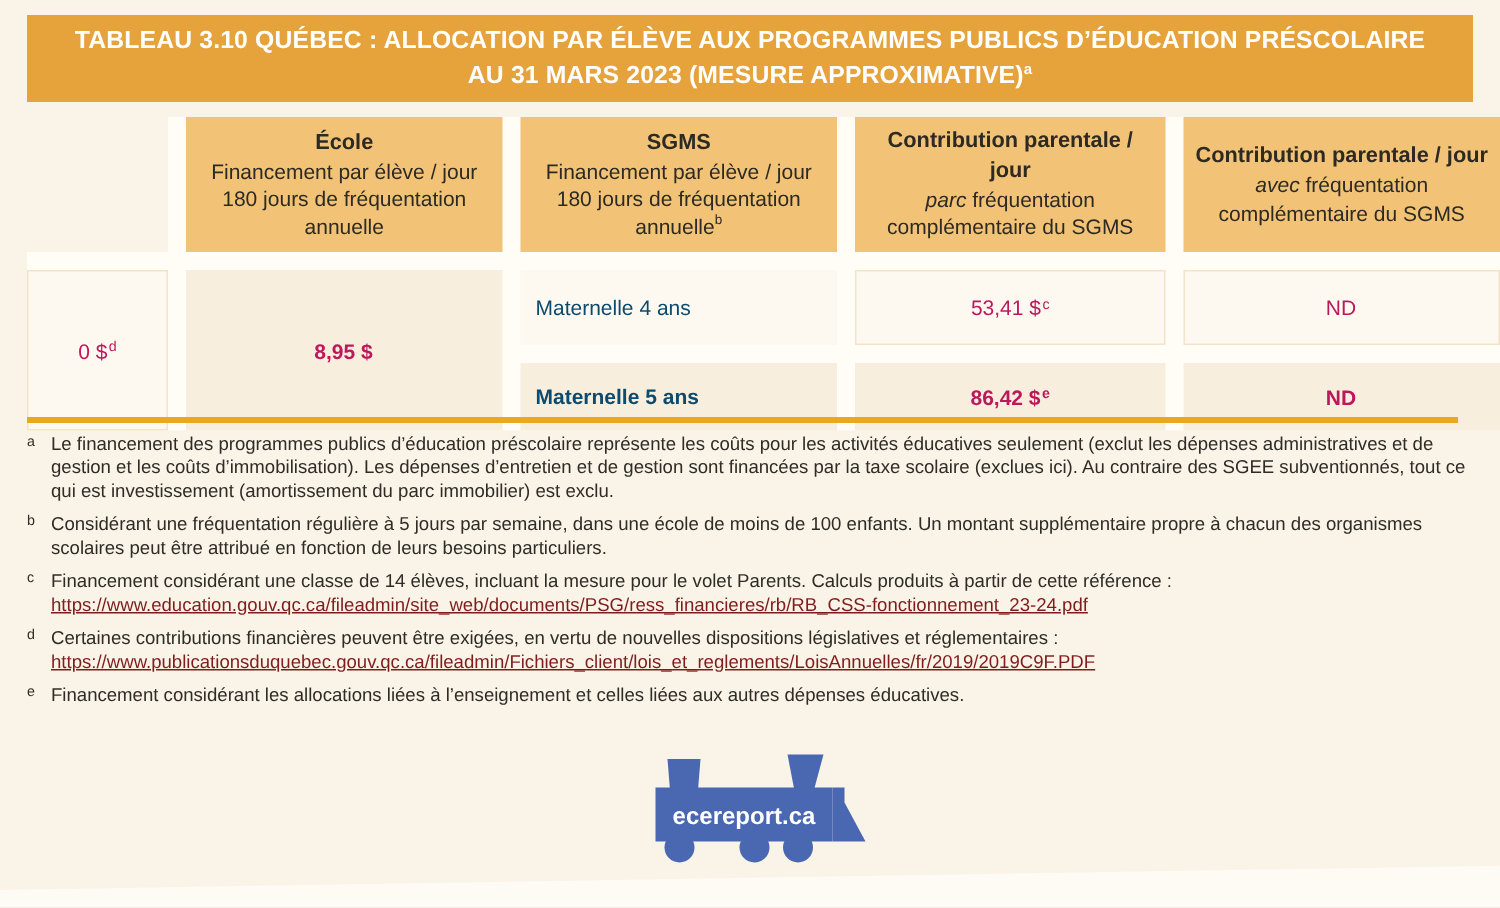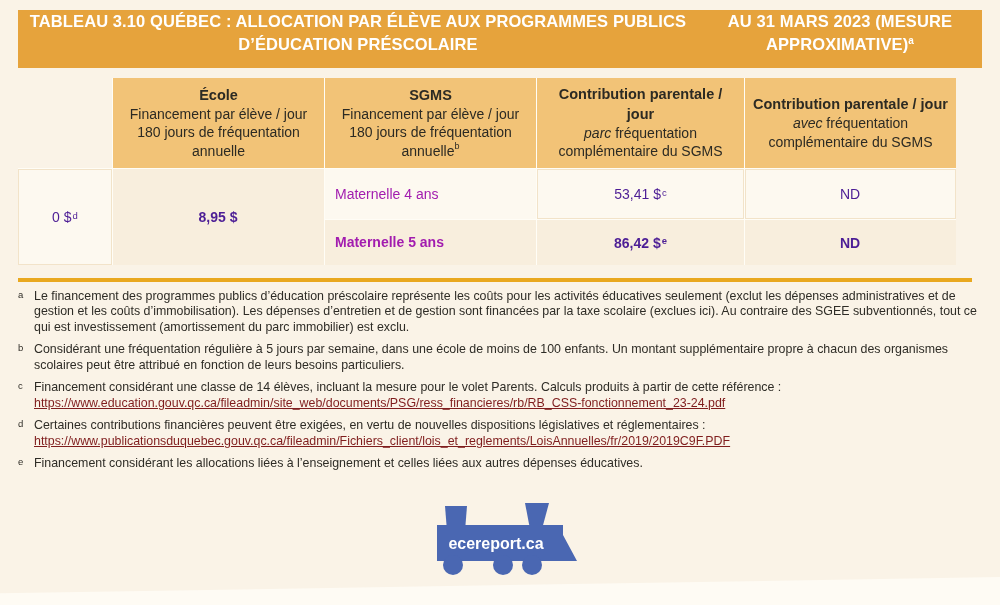--- a/index.html
+++ b/index.html
@@ -11,51 +11,51 @@
   }
   .band {
     position:absolute; left:0; bottom:0; width:100%; height:45px;
     background:#FEFBF4;
     clip-path:polygon(0 74%, 100% 38%, 100% 100%, 0 100%);
   }
   
   .banner {
     position:absolute; left:18px; top:10px; width:964px; height:58px;
     background:#E6A33C; color:#FFFFFF;
-    display:flex; flex-direction:row; 
+    display:flex; flex-direction:column; justify-content:center;
     text-align:center; font-weight:bold; font-size:16.5px; line-height:1.4;
     letter-spacing:0.1px;
   }
   .banner sup { font-size:10px; vertical-align:top; position:relative; top:1px; }
   
   .tbl {
     position:absolute; left:18px; top:78px;
     display:grid;
     grid-template-columns:94px 211px 211px 207px 211px;
     grid-template-rows:90px 50px 45px;
-    gap:1px;
+    gap:12px;
     background:#FFFDF6;
   }
   .cell { display:flex; align-items:center; justify-content:center; text-align:center; }
   .corner { background:#FAF3E7; }
   .hcell {
     background:#F2C377; color:#2C2A23; flex-direction:column;
     padding:4px 8px; font-size:14px; line-height:1.32;
   }
   .h-title { font-weight:bold; font-size:14.5px; }
   .h-sub em { font-style:italic; }
   .h-sub sup { font-size:9px; vertical-align:top; position:relative; top:-1px; }
   .lbl {
     justify-content:flex-start; text-align:left; padding-left:10px;
-    font-size:14px; color:#a21caf; line-height:1.35;
+    font-size:14px; color:#0c4a6e; line-height:1.35;
   }
   .bg-light { background:#FDF9F0; border:1px solid #F2E3C9; }
   .bg-peach { background:#F8EEDD; border:none;font-weight:bold; }
   .lbl.bg-light { border:none; }
-  .dcell { font-size:14px; color:#4c1d95; }
+  .dcell { font-size:14px; color:#be185d; }
   .dcell sup { font-size:9.5px; vertical-align:top; position:relative; top:-2px; margin-left:1px; }
   .span2 { grid-row:2 / span 2; }
   .rule {
     position:absolute; left:18px; top:278px; width:954px; height:4px;
     background:#E9A81F;
   }
   
   .footnotes {
     position:absolute; left:18px; top:289px; width:968px;
     display:flex; flex-direction:column; gap:7.5px;

